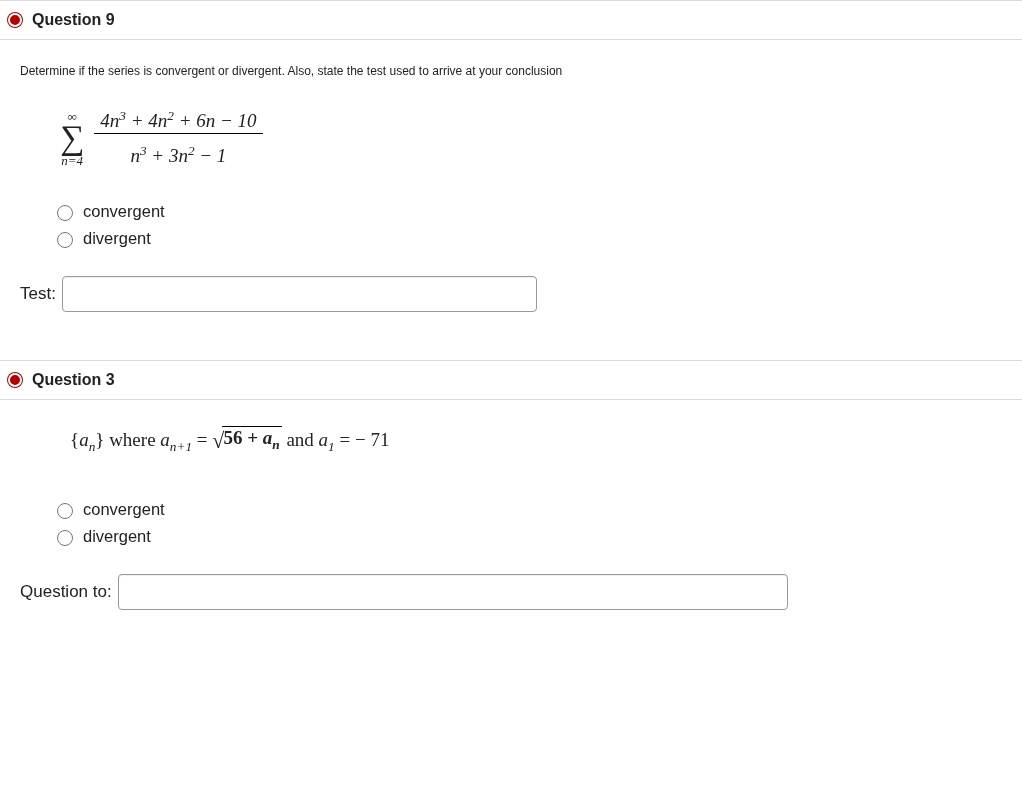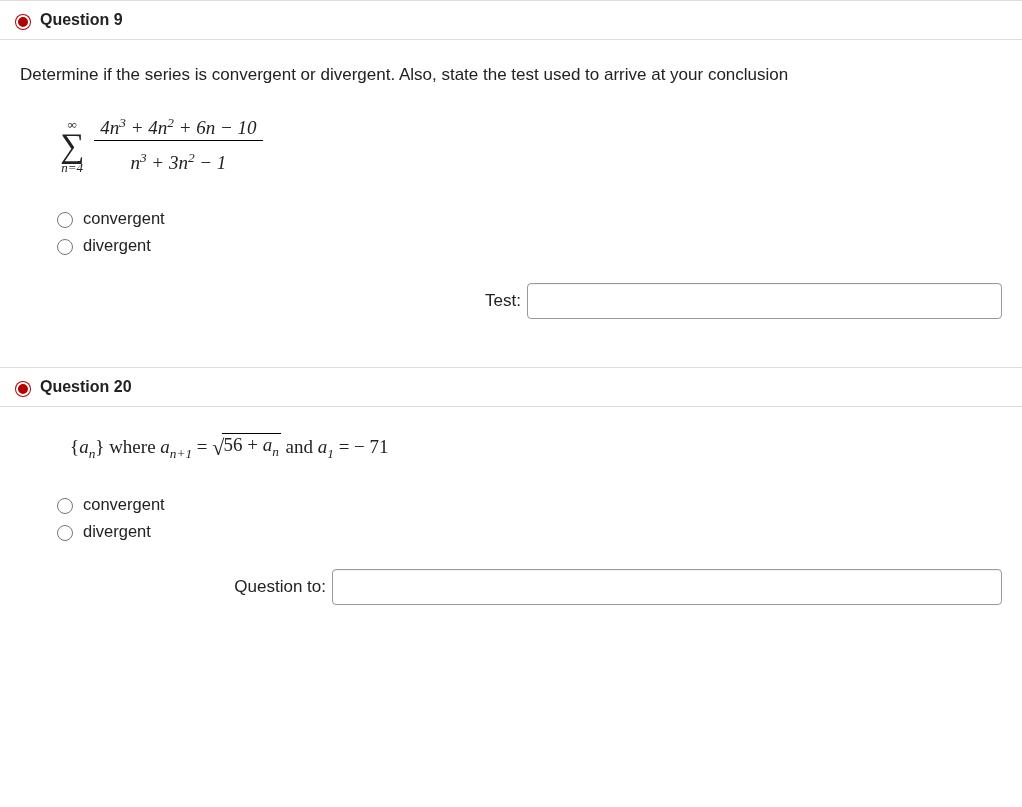--- a/index.html
+++ b/index.html
@@ -10,43 +10,43 @@
     font-size: 17px;
     color: #222;
     background: #fff;
     width: 1022px;
   }
   .question-block {
     border-top: 1px solid #ddd;
   }
   .question-header {
     display: flex;
-    align-items: flex-end;
-    padding: 10px 4px 10px 16px;
+    align-items: center;
+    padding: 10px 4px 10px 8px;
     border-bottom: 1px solid #ddd;
   }
   .status-dot {
     width: 14px;
     height: 14px;
     border-radius: 50%;
     background: #b30000;
     border: 2px solid #fff;
     box-shadow: 0 0 0 1px #b30000;
     margin-right: 10px;
     flex-shrink: 0;
   }
   .question-title {
     font-weight: 700;
     font-size: 16px;
   }
   .question-body {
     padding: 22px 20px 30px 20px;
   }
   .prompt {
-    font-size: 17px;
+    font-size: 12px;
     line-height: 1.5;
     margin-bottom: 18px;
     max-width: 920px;
   }
   .math-display {
     padding: 6px 0 6px 40px;
     margin-bottom: 28px;
     font-family: "Times New Roman", Times, serif;
     font-size: 19px;
   }
@@ -96,21 +96,20 @@
   .option-row input[type="radio"] {
     width: 16px;
     height: 16px;
     margin-right: 10px;
     accent-color: #888;
   }
   .input-row {
     display: flex;
     align-items: center;
     gap: 6px;
-    justify-content: flex-end;
   }
   .input-label {
     font-size: 17px;
   }
   .text-input {
     height: 36px;
     border: 1px solid #999;
     border-radius: 4px;
     padding: 4px 8px;
     font-size: 15px;
@@ -118,25 +117,26 @@
   }
   .text-input.medium { width: 475px; }
   .text-input.wide { width: 670px; }
   sup { font-size: 0.7em; vertical-align: super; line-height: 0; }
   sub.mini { font-size: 0.7em; font-style: italic; }
   .italic { font-style: italic; }
   .seq-math {
     font-family: "Times New Roman", Times, serif;
     font-size: 19px;
     padding: 4px 0 4px 50px;
-    margin-bottom: 29px;
+    margin-bottom: 42px;
   }
   .sqrt {
     display: inline-flex;
     align-items: flex-start;
+    font-weight: bold;
   }
   .sqrt-sym::before {
     content: "\221A";
     font-size: 22px;
     position: relative;
     top: 2px;
   }
   .sqrt-body {
     border-top: 1px solid #000;
     padding: 0 2px 0 1px;
@@ -183,21 +183,21 @@
     <div class="input-row">
       <span class="input-label">Test:</span>
       <input type="text" class="text-input medium" value="" style="">
     </div>
   </div>
 </div>
 
 <div class="question-block q10">
   <div class="question-header">
     <span class="status-dot"></span>
-    <span class="question-title">Question 20</span>
+    <span class="question-title">Question 3</span>
   </div>
   <div class="question-body">
 
     <div class="seq-math">
       {<span class="italic">a<sub class="mini">n</sub></span>} where <span class="italic">a</span><sub class="mini">n+1</sub> = 
       <span class="sqrt">
         <span class="sqrt-sym"></span>
         <span class="sqrt-body">56 + <span class="italic">a<sub class="mini">n</sub></span></span>
       </span>
       <span> and <span class="italic">a</span></span><sub class="mini">1</sub><span> =  − 71</span>

